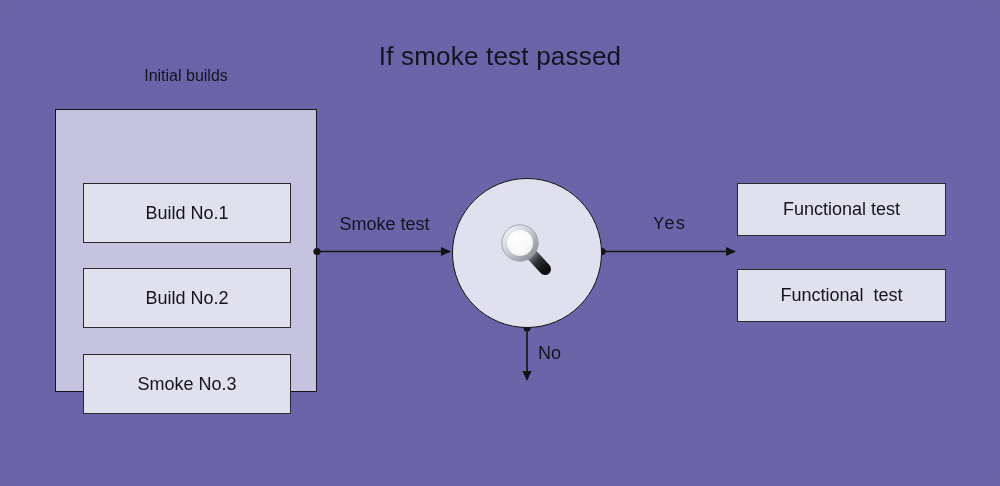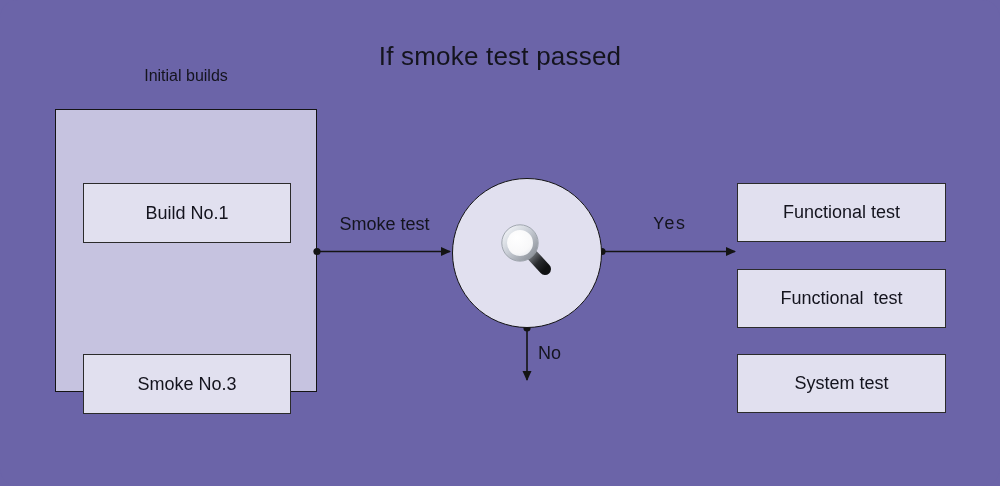--- a/index.html
+++ b/index.html
@@ -25,21 +25,21 @@
   }
   .node{
     position:absolute;box-sizing:border-box;
     background:var(--node-fill,#E1E0EF);
     border:1px solid #2b2b2b;
     display:flex;align-items:center;justify-content:center;
     font-size:18px;white-space:pre;margin-top:48px;
   }
   .build{left:83px;width:208px;height:60px;}
   .build.b1{top:135px}.build.b2{top:220px}.build.b3{top:306px}
-  .outcome{left:737px;width:209px;height:59px;}
+  .outcome{left:737px;width:209px;height:53px;}
   .outcome.o1{top:135px}.outcome.o2{top:221px}.outcome.o3{top:306px}
   .rejected{left:422px;top:382px;width:211px;height:58px;}
   .decision{
     position:absolute;left:452px;top:178px;width:150px;height:150px;
     border-radius:50%;
     background:var(--node-fill,#E1E0EF);
     border:1px solid var(--line,#141414);box-sizing:border-box;
     display:flex;align-items:center;justify-content:center;
   }
   .decision svg{position:absolute;left:0;top:0;}
@@ -58,20 +58,23 @@
 <div class="canvas">
 
   <div class="title">If smoke test passed</div>
 
   <div class="group-label">Initial builds</div>
 
   <div class="group-box"></div>
 
   <div class="node build b1">
     <span>Build No.1</span>
+  </div>
+  <div class="node build b2">
+    <span>Build No.2</span>
   </div>
   <div class="node build b3">
     <span>Smoke No.3</span>
   </div>
 
   <svg class="edges" width="1000" height="486" viewBox="0 0 1000 486">
     <defs>
       <marker id="arrow" markerWidth="11" markerHeight="10" refX="9" refY="4.5" orient="auto" markerUnits="userSpaceOnUse">
         <path d="M0,0 L10,4.5 L0,9 Z"></path>
       </marker>
@@ -115,18 +118,15 @@
       <circle cx="67" cy="64" r="18.2" fill="none" stroke="#9aa0a8" stroke-width="0.9"></circle>
     </svg>
   </div>
 
   <div class="node outcome o1">
     <span>Functional test</span>
   </div>
   <div class="node outcome o2">
     <span>Functional  test</span>
   </div>
-  <div class="node outcome o3">
-    <span>System test</span>
-  </div>
 
 
 </div>
 
 </body></html>

